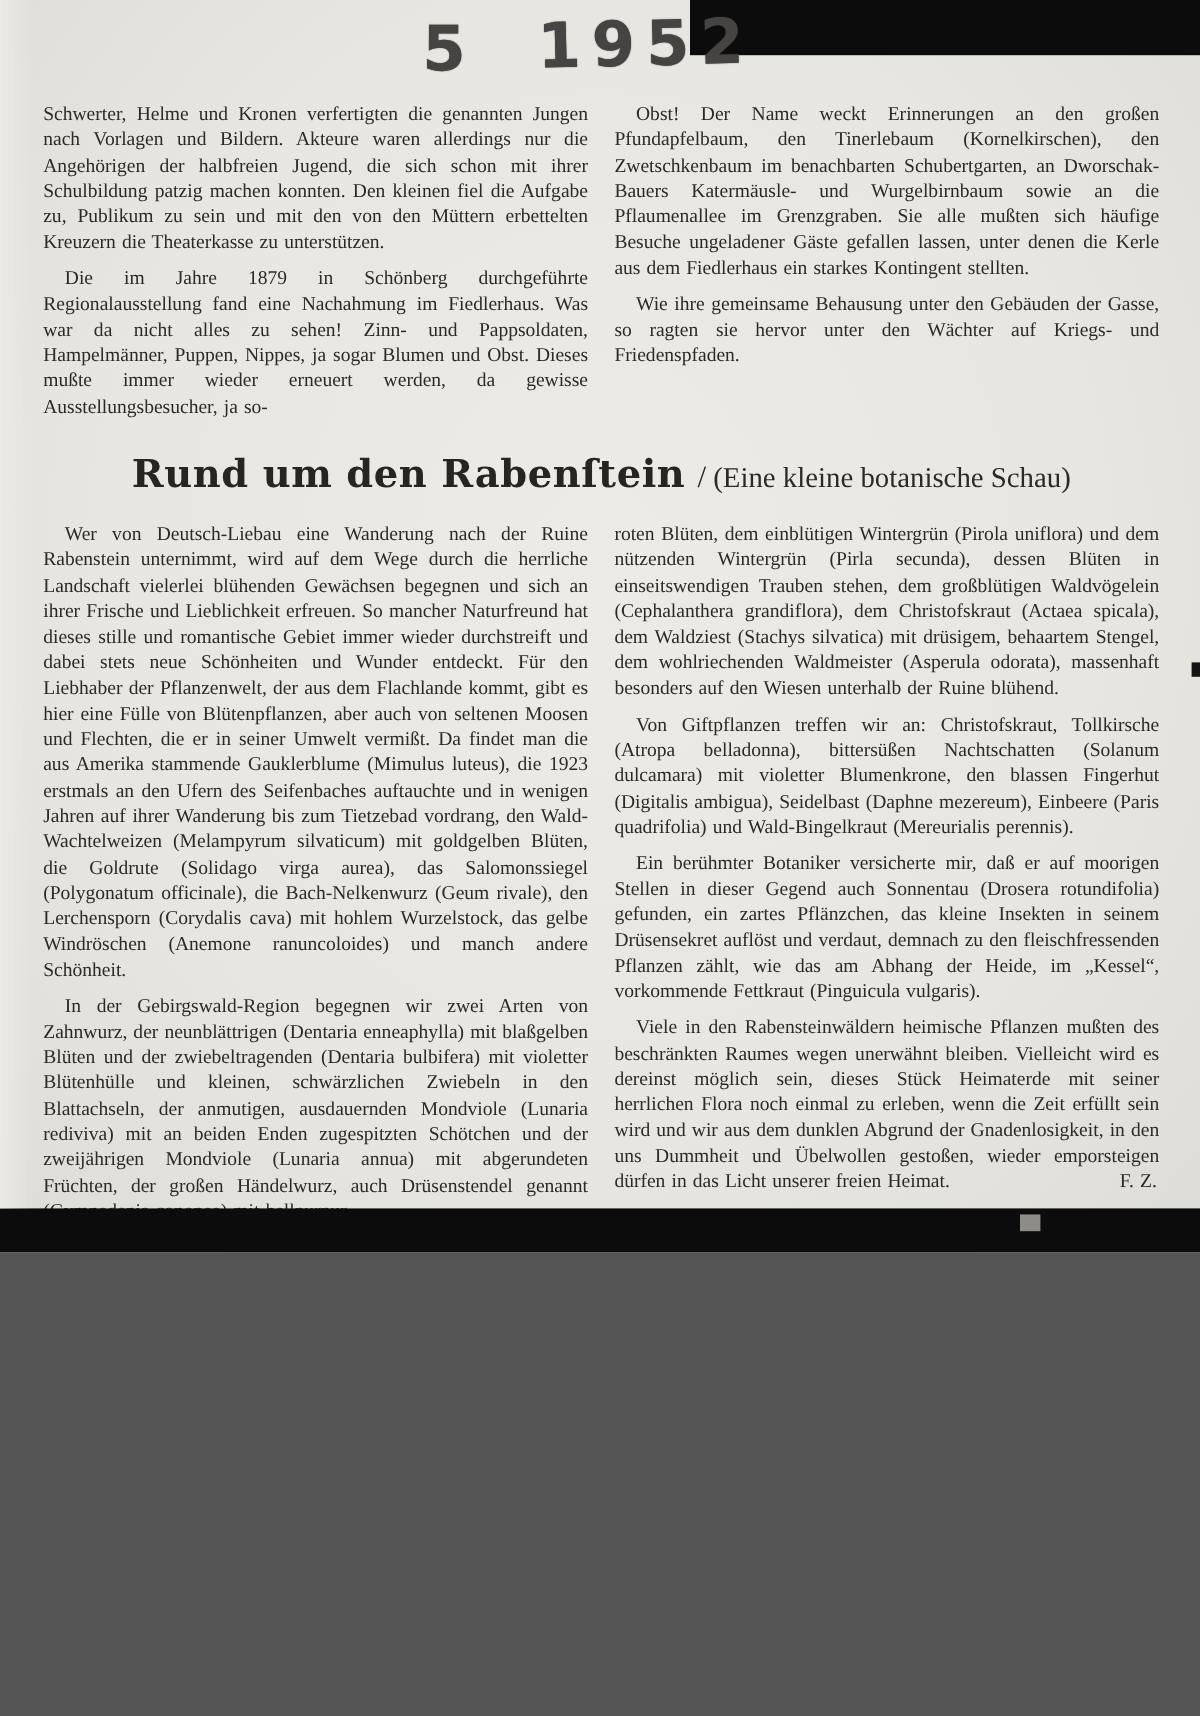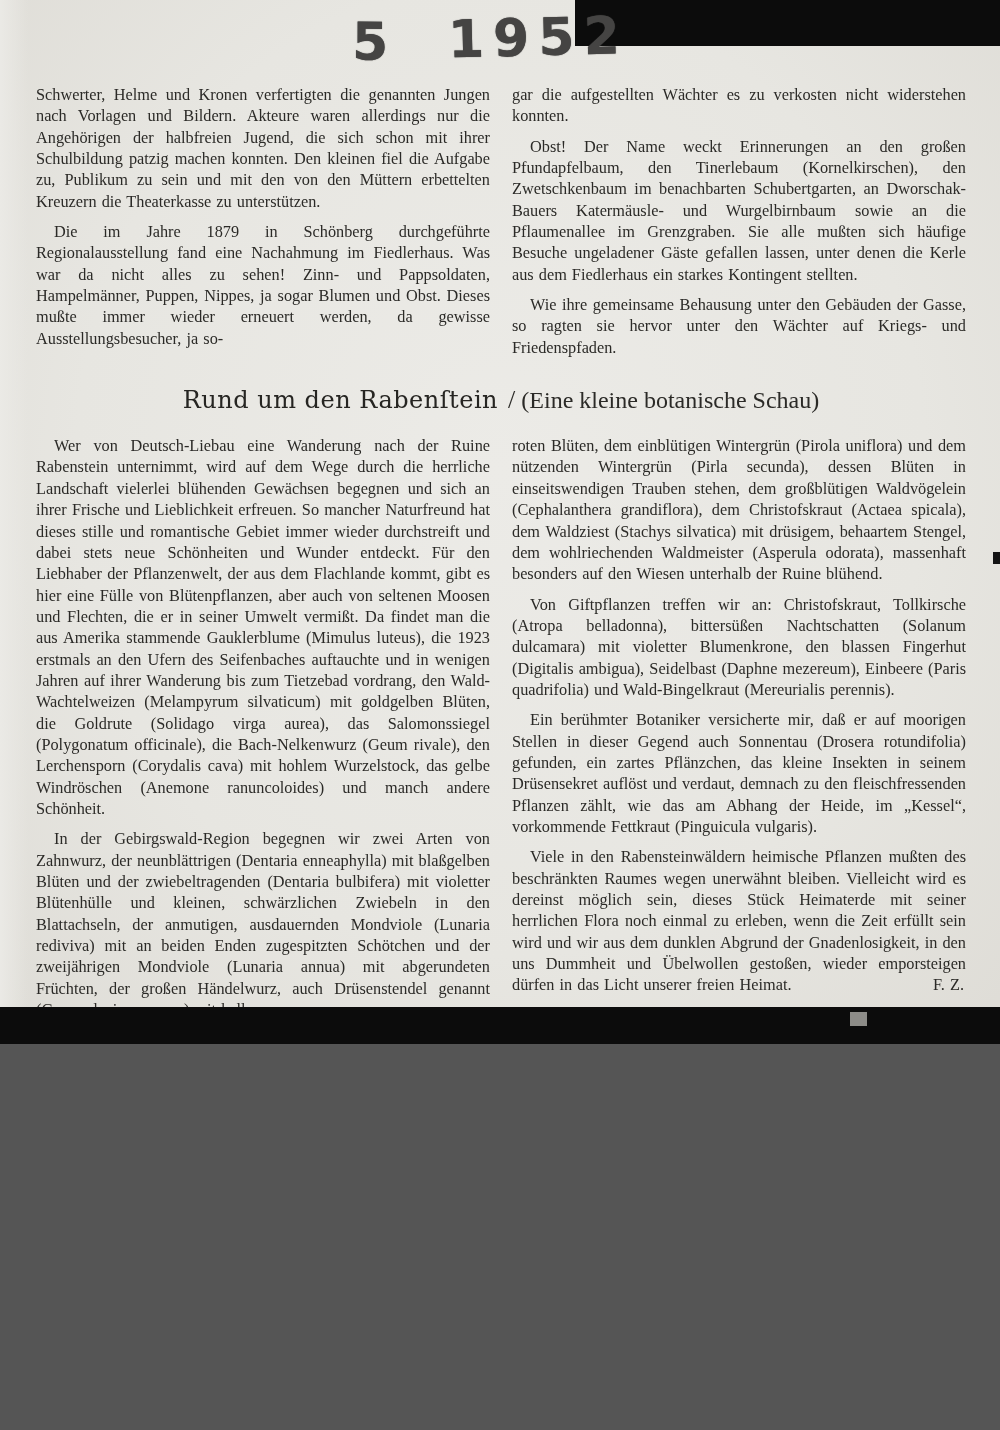--- a/index.html
+++ b/index.html
@@ -76,22 +76,22 @@
   }
   p.flush { text-indent: 0; }
 
   .headline {
     text-align: center;
     margin: 18px 0 20px 0;
     white-space: nowrap;
   }
   .headline .title {
     font-family: "DejaVu Serif", serif;
-    font-weight: normal;
-    font-size: 24px;
+    font-weight: bold;
+    font-size: 32px;
     letter-spacing: 0.5px;
     color: #262522;
   }
   .headline .sep {
     font-size: 26px;
     font-weight: normal;
     margin: 0 6px 0 10px;
     color: #2b2a27;
   }
   .headline .subtitle {
@@ -120,21 +120,20 @@
   <div class="top-black"></div>
 
   <div class="content">
 
     <div class="columns">
       <div class="col">
         <p class="para flush">Schwerter, Helme und Kronen verfertigten die genannten Jungen nach Vorlagen und Bildern. Akteure waren allerdings nur die Angehörigen der halbfreien Jugend, die sich schon mit ihrer Schulbildung patzig machen konnten. Den kleinen fiel die Aufgabe zu, Publikum zu sein und mit den von den Müttern erbettelten Kreuzern die Theaterkasse zu unterstützen.</p>
         <p class="para">Die im Jahre 1879 in Schönberg durchgeführte Regionalausstellung fand eine Nachahmung im Fiedlerhaus. Was war da nicht alles zu sehen! Zinn- und Pappsoldaten, Hampelmänner, Puppen, Nippes, ja sogar Blumen und Obst. Dieses mußte immer wieder erneuert werden, da gewisse Ausstellungsbesucher, ja so-</p>
       </div>
       <div class="col">
-        <p class="para flush">gar die aufgestellten Wächter es zu verkosten nicht widerstehen konnten.</p>
         <p class="para">Obst!  Der Name weckt Erinnerungen an den großen Pfundapfelbaum, den Tinerlebaum (Kornelkirschen), den Zwetschkenbaum im benachbarten Schubertgarten, an Dworschak-Bauers Katermäusle- und Wurgelbirnbaum sowie an die Pflaumenallee im Grenzgraben. Sie alle mußten sich häufige Besuche ungeladener Gäste gefallen lassen, unter denen die Kerle aus dem Fiedlerhaus ein starkes Kontingent stellten.</p>
         <p class="para">Wie ihre gemeinsame Behausung unter den Gebäuden der Gasse, so ragten sie hervor unter den Wächter auf Kriegs- und Friedenspfaden.</p>
       </div>
     </div>
 
     <div class="headline">
       <span class="title">Rund um den Rabenſtein</span><span class="sep">/</span><span class="subtitle">(Eine kleine botanische Schau)</span>
     </div>
 
     <div class="columns">

